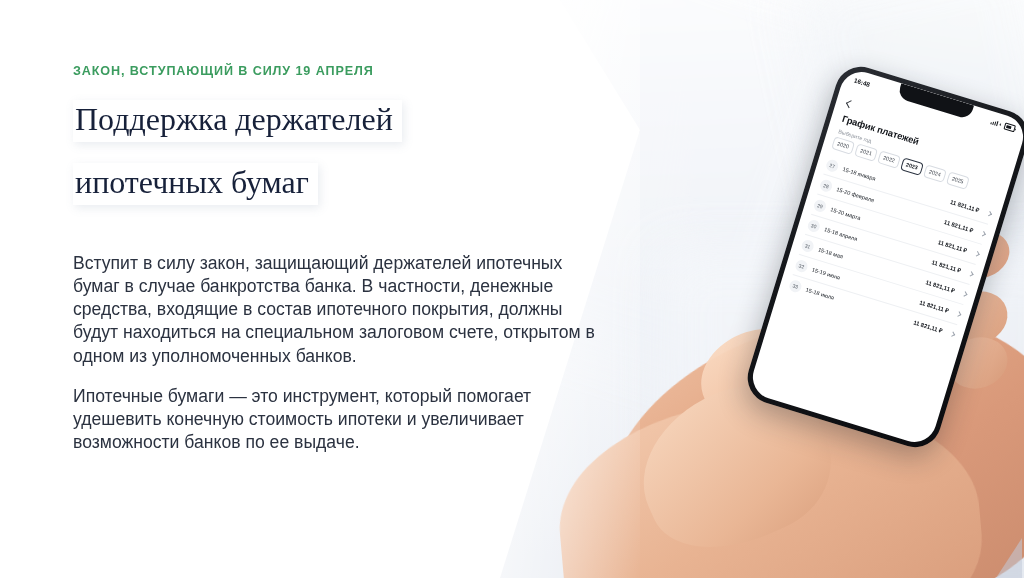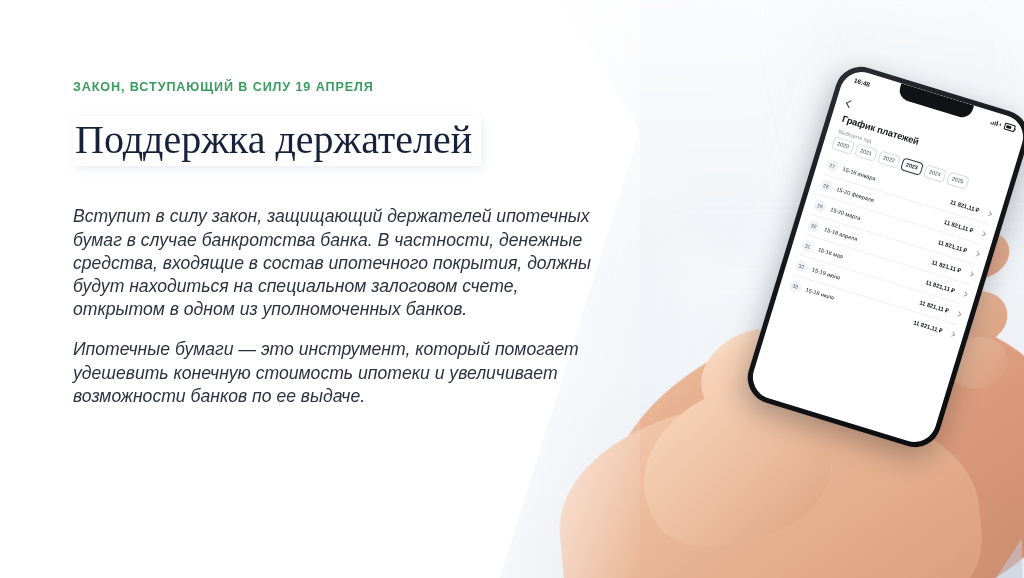--- a/index.html
+++ b/index.html
@@ -124,31 +124,31 @@
     pointer-events:none;
   }
   .corner-tri{
     position:absolute;right:2px;bottom:0;width:0;height:0;
     border-left:26px solid transparent;border-bottom:40px solid #c3cbd9;opacity:.55;
   }
 
   
   .content{position:absolute;left:73px;top:0;width:560px;}
   .eyebrow{
-    margin-top:80px;font-size:12.6px;letter-spacing:.9px;font-weight:700;
+    margin-top:64px;font-size:12.6px;letter-spacing:.9px;font-weight:700;
     color:#3b9c5f;text-transform:uppercase;
   }
   .headline{margin-top:22px;}
   .hl-line{
     display:inline-block;font-family:"Liberation Serif", serif;
-    font-size:40px;line-height:1.06;color:#17213a;
-    background:#ffffff;padding:3px 9px 5px 2px;margin-bottom:13px;
+    font-size:32px;line-height:1.06;color:#17213a;
+    background:#ffffff;padding:3px 9px 5px 2px;margin-bottom:21px;
     box-shadow:2px 3px 9px rgba(120,135,160,.16);
   }
-  .body{margin-top:26px;max-width:530px;font-style:italic;}
+  .body{margin-top:26px;max-width:530px;}
   .para{
     font-size:17.6px;line-height:1.32;color:#2b3240;margin:0 0 17px;
   }
   .para:last-child{margin-bottom:16px;}
 </style>
 </head>
 <body>
 
 <div class="stage">
 
@@ -259,20 +259,21 @@
 
   <div class="panel"></div>
   <div class="panel-soft"></div>
   <div class="corner-tri"></div>
 
   <div class="content">
     <div class="eyebrow">ЗАКОН, ВСТУПАЮЩИЙ В СИЛУ 19 АПРЕЛЯ</div>
 
     <div class="headline">
       <div><span class="hl-line">Поддержка держателей</span></div>
+      <div><span class="hl-line">ипотечных бумаг</span></div>
     </div>
 
     <div class="body">
       <p class="para">Вступит в силу закон, защищающий держателей ипотечных бумаг в случае банкротства банка. В частности, денежные средства, входящие в состав ипотечного покрытия, должны будут находиться на специальном залоговом счете, открытом в одном из уполномоченных банков.</p>
       <p class="para">Ипотечные бумаги — это инструмент, который помогает удешевить конечную стоимость ипотеки и увеличивает возможности банков по ее выдаче.</p>
     </div>
   </div>
 
 </div>
 

